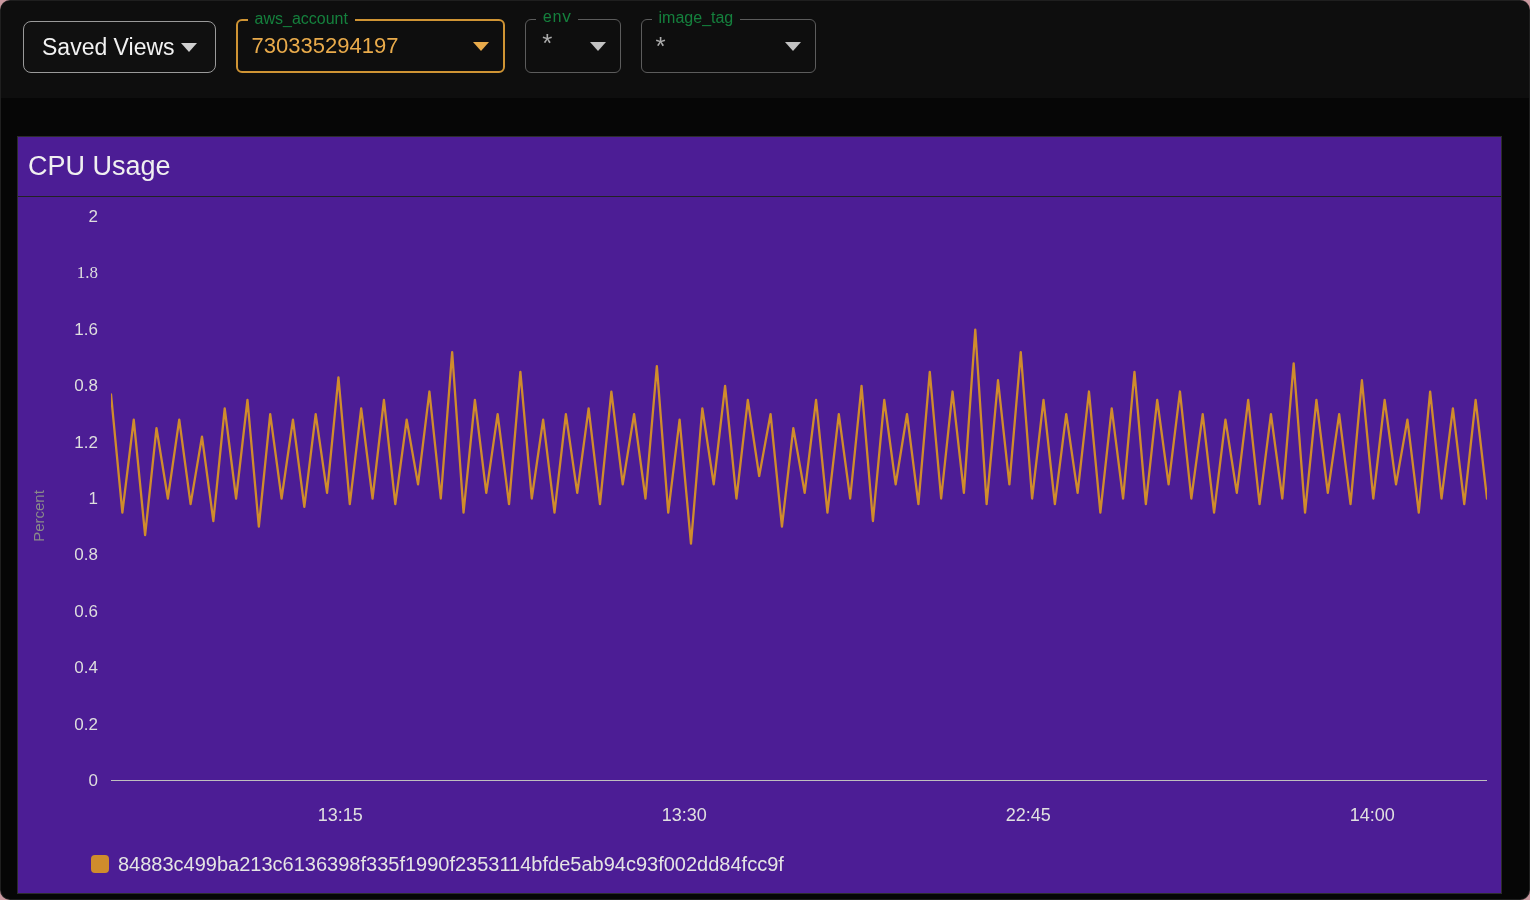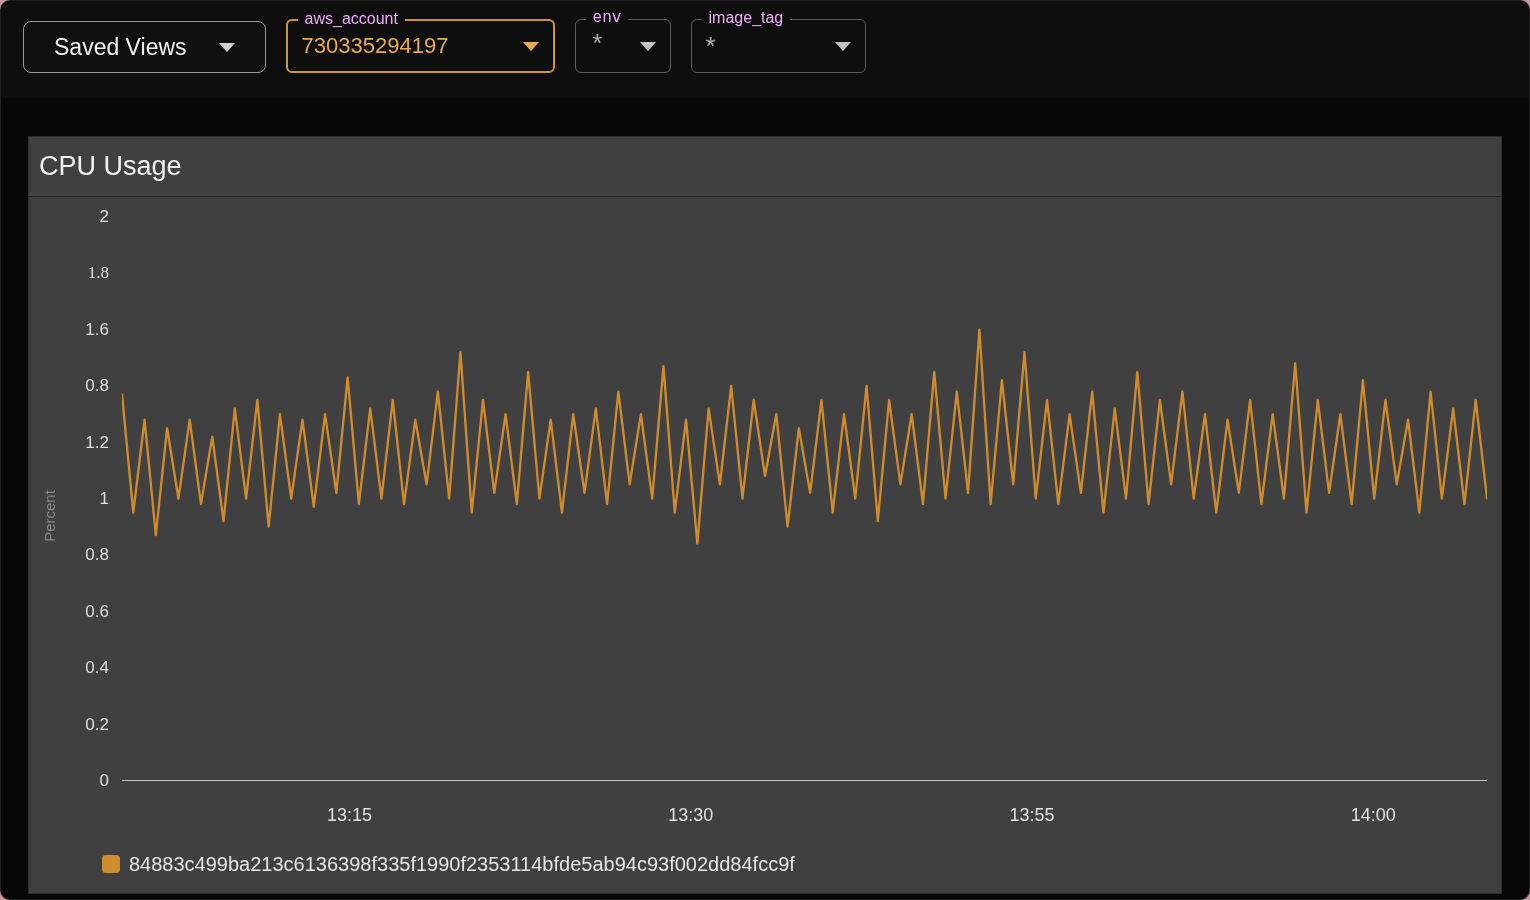--- a/index.html
+++ b/index.html
@@ -14,55 +14,55 @@
   }
 
   
   .toolbar {
     height: 97px; background: #0e0e0e;
     display: flex; align-items: flex-start;
     padding: 18px 0 0 22px; gap: 20px;
   }
   .saved-views {
     margin-top: 2px;
-    height: 52px; padding: 0 30px;
+    height: 52px; padding: 0 18px;
     background: #101010; color: #f2f2f2;
     border: 1px solid #9a9a9a; border-radius: 8px;
     font-family: "Liberation Sans", sans-serif;
-    font-size: 23px; display: flex; align-items: center; gap: 32px;
+    font-size: 23px; display: flex; align-items: center; gap: 6px;
     cursor: pointer;
   }
   .chev { width: 0; height: 0; border-left: 8px solid transparent; border-right: 8px solid transparent; }
   .chev-light  { border-top: 9px solid #d0d0d0; }
   .chev-orange { border-top: 9px solid #e8aa4a; }
   .chev-grey   { border-top: 9px solid #c2c2c2; }
 
   .filter {
     position: relative; height: 54px;
     display: flex; align-items: center; justify-content: space-between;
     padding: 0 14px; border-radius: 6px; cursor: pointer;
   }
   .filter .flabel {
     position: absolute; top: -11px; left: 10px;
     background: #0e0e0e; padding: 0 7px;
-    font-size: 16px; color: #f0abfc; white-space: nowrap;
+    font-size: 16px; color: #15803d; white-space: nowrap;
   }
   .f-active   { border: 2px solid #cf9434; }
   .f-inactive { border: 1px solid #5c5c5c; }
   .fvalue-active   { color: #e9ab4b; font-size: 22px; }
   .fvalue-inactive { color: #ababab; font-size: 26px; line-height: 20px; }
   .f-aws { width: 269px; }
   .f-env { width: 96px; font-family: Liberation Mono, monospace; }
   .f-img { width: 202px; }
   .f-tag { width: 175px; }
 
   
   .panel {
-    margin: 38px 27px 0 27px; height: 758px;
-    background: #404040;
+    margin: 38px 27px 0 16px; height: 758px;
+    background: #4c1d95;
     border: 1px solid #2c2c2c;
     display: flex; flex-direction: column;
   }
   .panel-head {
     height: 60px; flex: 0 0 60px;
     display: flex; align-items: center; padding-left: 10px;
     border-bottom: 1px solid #232323;
   }
   .panel-title { font-size: 27px; color: #f0f0f0; }
 
@@ -143,21 +143,21 @@
           <span class="ytick" style="top: calc(0% - 10px);">2</span>
         </div>
       <div class="plot" id="plot">
         <svg id="chart-svg" viewBox="0 0 1000 560" preserveAspectRatio="none">
           <polyline id="series-line" fill="none" stroke-width="2.3" vector-effect="non-scaling-stroke" stroke-linejoin="round" stroke-linecap="round" stroke="#d08c2c" points="0.00,176.40 8.26,294.00 16.53,201.60 24.79,316.40 33.06,210.00 41.32,280.00 49.59,201.60 57.85,285.60 66.12,218.40 74.38,302.40 82.64,190.40 90.91,280.00 99.17,182.00 107.44,308.00 115.70,196.00 123.97,280.00 132.23,201.60 140.50,288.40 148.76,196.00 157.02,274.40 165.29,159.60 173.55,285.60 181.82,190.40 190.08,280.00 198.35,182.00 206.61,285.60 214.88,201.60 223.14,266.00 231.40,173.60 239.67,280.00 247.93,134.40 256.20,294.00 264.46,182.00 272.73,274.40 280.99,196.00 289.26,285.60 297.52,154.00 305.79,280.00 314.05,201.60 322.31,294.00 330.58,196.00 338.84,274.40 347.11,190.40 355.37,285.60 363.64,173.60 371.90,266.00 380.17,196.00 388.43,280.00 396.69,148.40 404.96,294.00 413.22,201.60 421.49,324.80 429.75,190.40 438.02,266.00 446.28,168.00 454.55,280.00 462.81,182.00 471.07,257.60 479.34,196.00 487.60,308.00 495.87,210.00 504.13,274.40 512.40,182.00 520.66,294.00 528.93,196.00 537.19,280.00 545.45,168.00 553.72,302.40 561.98,182.00 570.25,266.00 578.51,196.00 586.78,285.60 595.04,154.00 603.31,280.00 611.57,173.60 619.83,274.40 628.10,112.00 636.36,285.60 644.63,162.40 652.89,266.00 661.16,134.40 669.42,280.00 677.69,182.00 685.95,285.60 694.21,196.00 702.48,274.40 710.74,173.60 719.01,294.00 727.27,190.40 735.54,280.00 743.80,154.00 752.07,285.60 760.33,182.00 768.60,266.00 776.86,173.60 785.12,280.00 793.39,196.00 801.65,294.00 809.92,201.60 818.18,274.40 826.45,182.00 834.71,285.60 842.98,196.00 851.24,280.00 859.50,145.60 867.77,294.00 876.03,182.00 884.30,274.40 892.56,196.00 900.83,285.60 909.09,162.40 917.36,280.00 925.62,182.00 933.88,266.00 942.15,201.60 950.41,294.00 958.68,173.60 966.94,280.00 975.21,190.40 983.47,285.60 991.74,182.00 1000.00,280.00"></polyline>
         </svg>
       </div>
       <div class="xticks" id="xticks">
           <span class="xtick" style="left: 16.6667%;">13:15</span>
           <span class="xtick" style="left: 41.6667%;">13:30</span>
-          <span class="xtick" style="left: 66.6667%;">13:55</span>
+          <span class="xtick" style="left: 66.6667%;">22:45</span>
           <span class="xtick" style="left: 91.6667%;">14:00</span>
         </div>
     </div>
 
     <div class="legend-row">
       <span class="swatch" style="background: rgb(208, 140, 44);"></span>
       <span class="legend-label">84883c499ba213c6136398f335f1990f2353114bfde5ab94c93f002dd84fcc9f</span>
     </div>
   </div>
 

